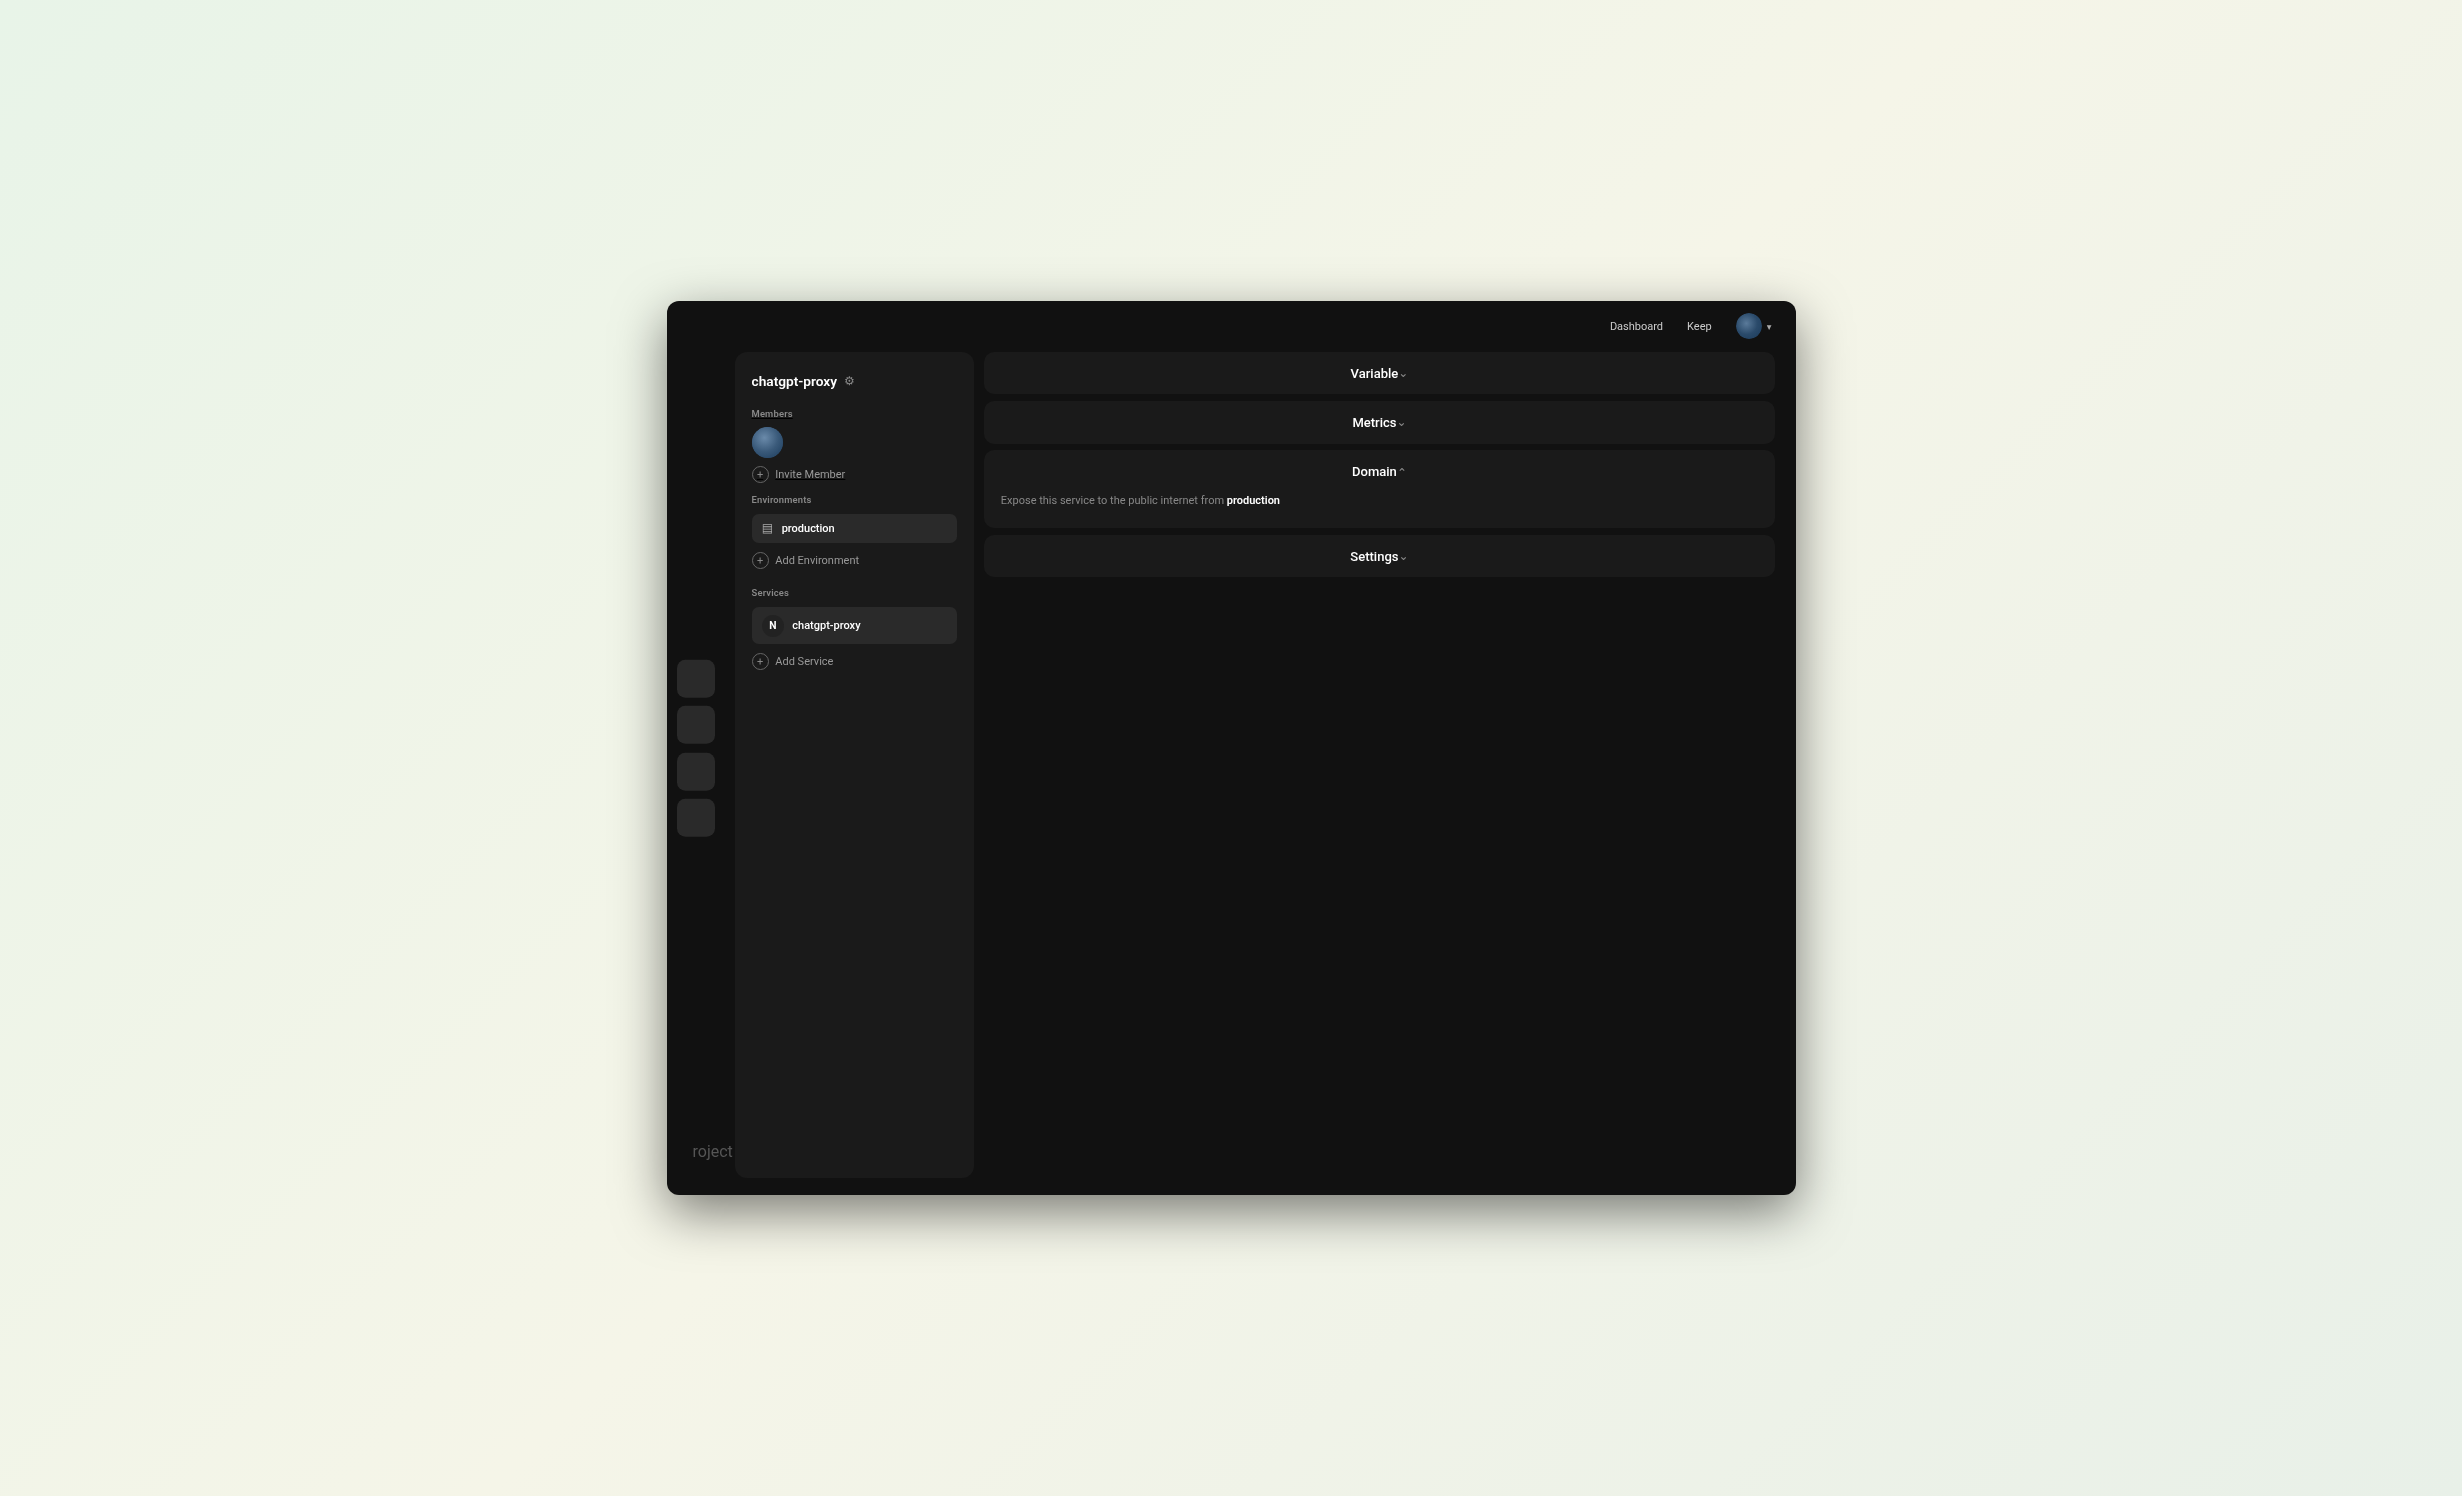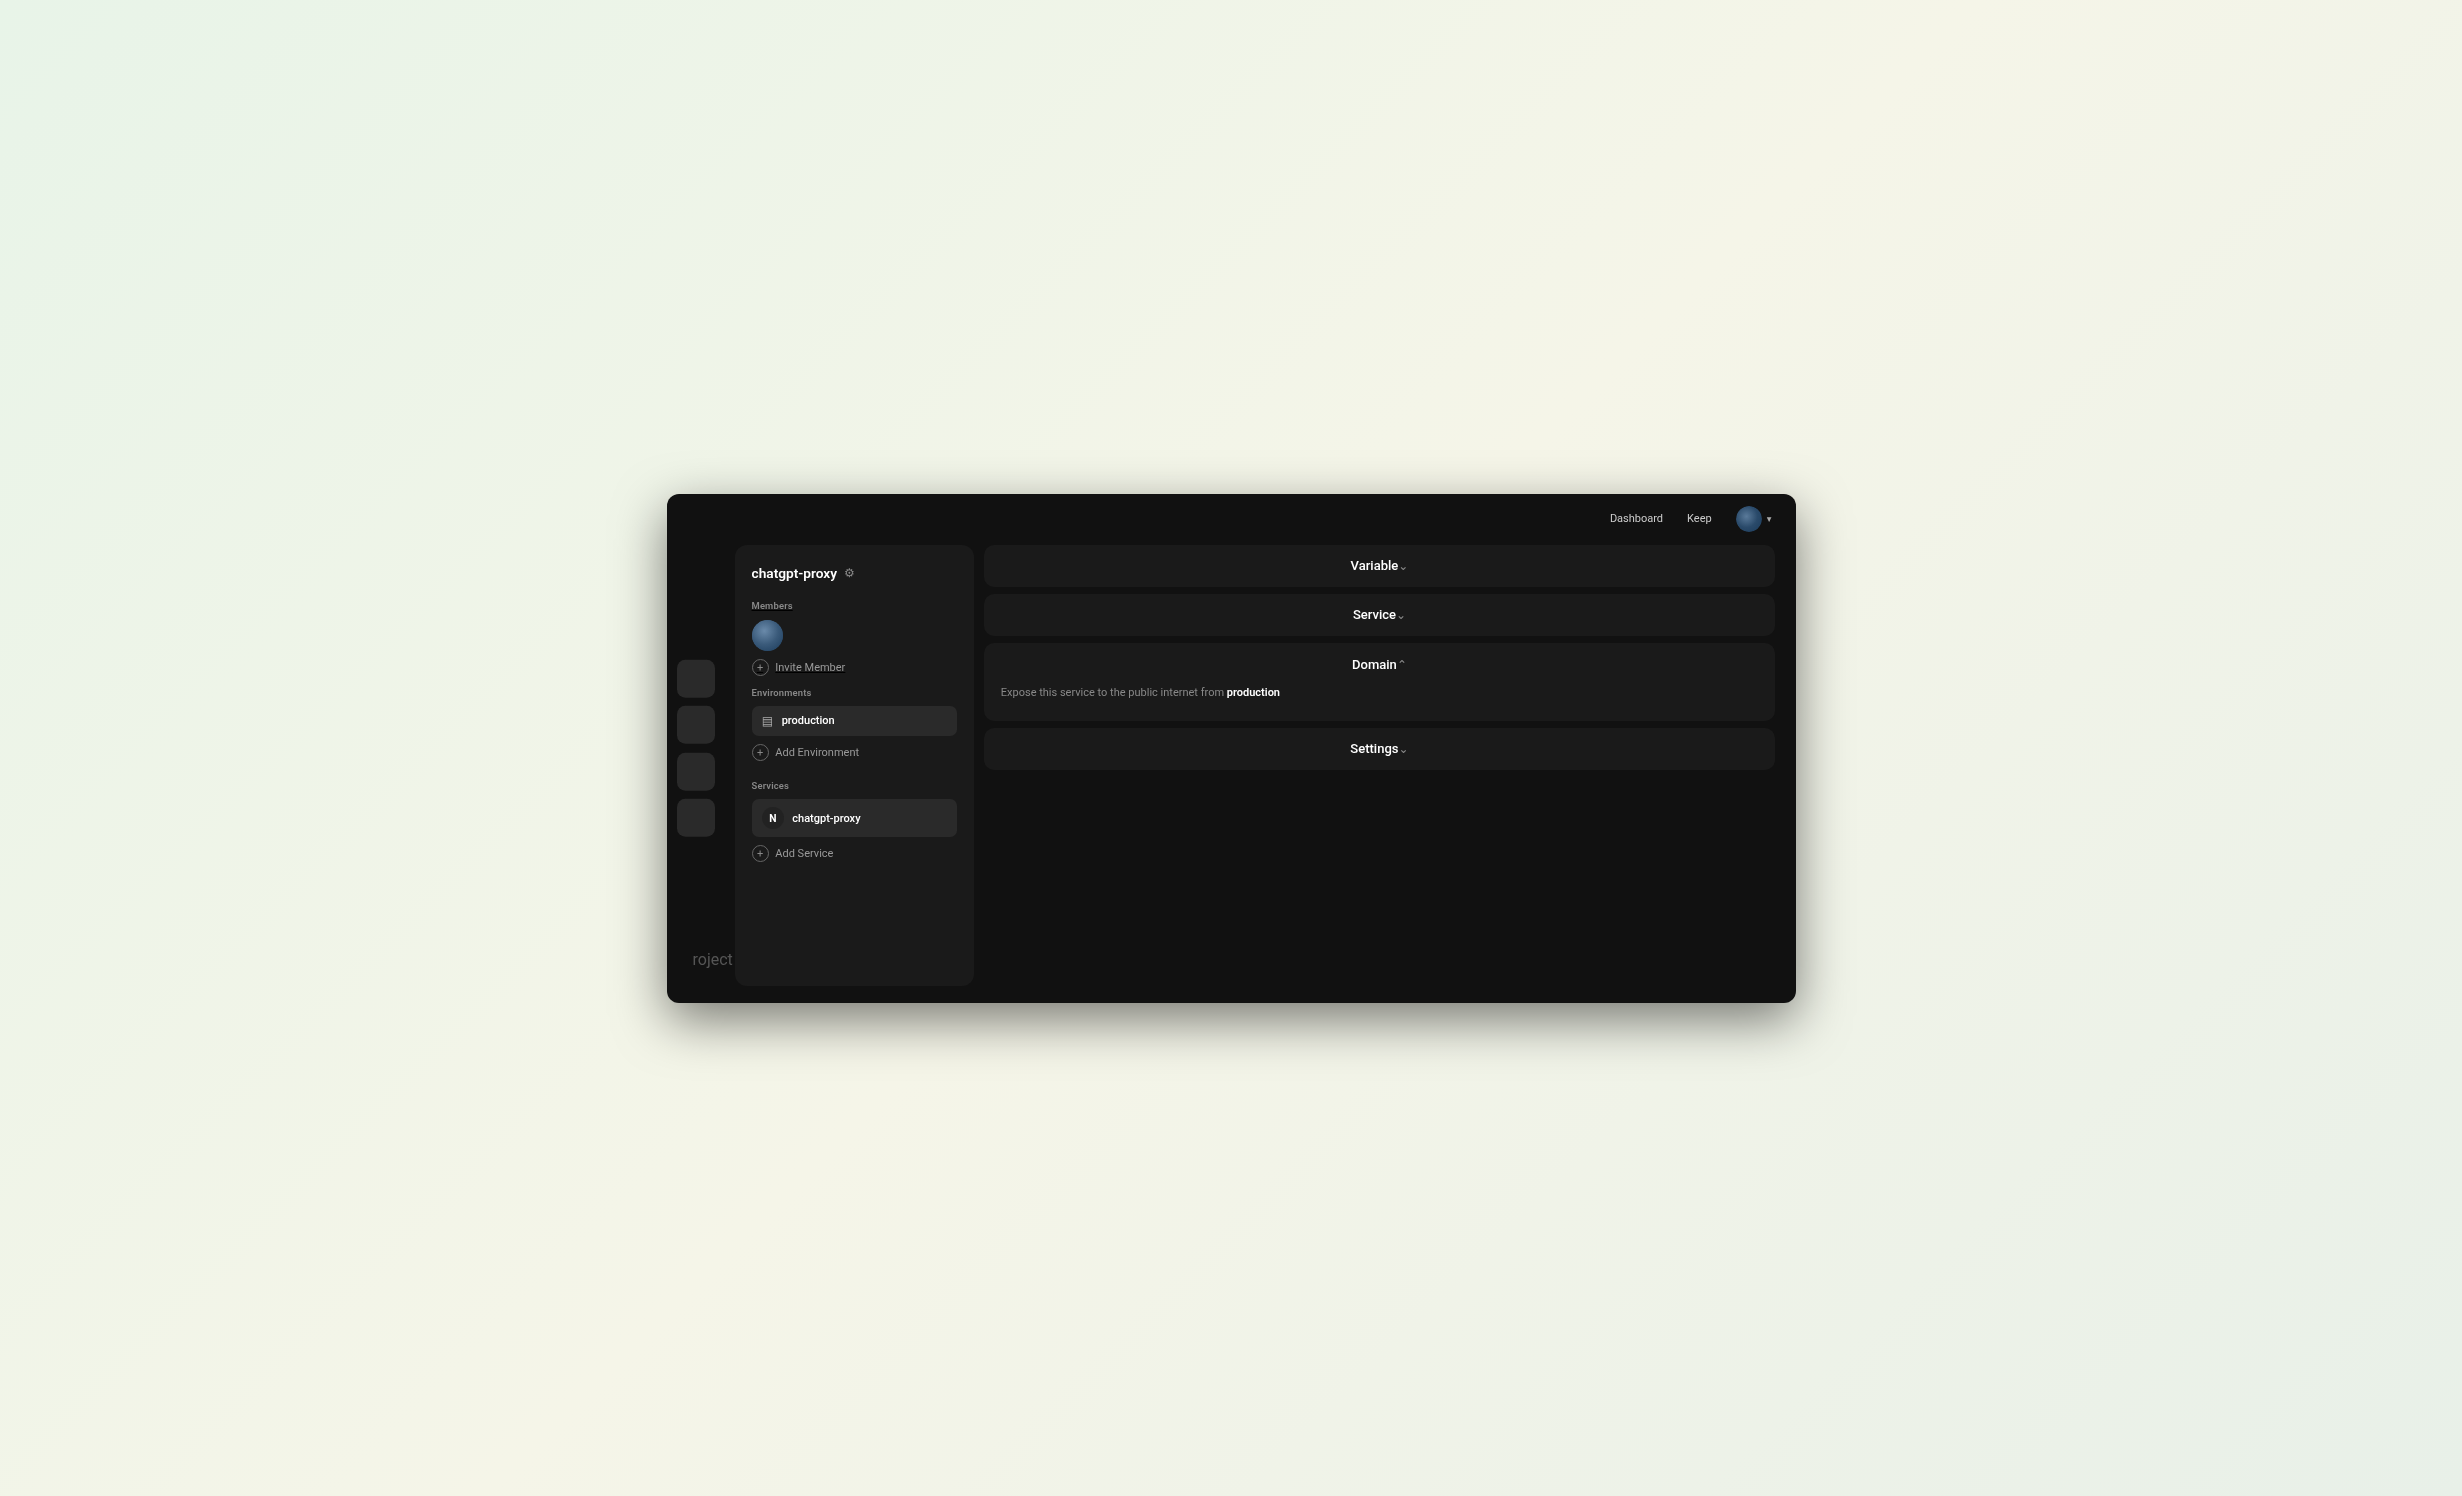--- a/index.html
+++ b/index.html
@@ -10,21 +10,21 @@
       width: 100vw;
       height: 100vh;
       display: flex;
       align-items: center;
       justify-content: center;
       overflow: hidden;
     }
 
     .outer-shell {
       width: 1129px;
-      height: 509px;
+      height: 894px;
       background: #111111;
       border-radius: 12px;
       display: flex;
       flex-direction: column;
       overflow: hidden;
       position: relative;
       box-shadow: 0 17px 51px rgba(0,0,0,0.5);
     }
 
     
@@ -447,21 +447,21 @@
 
       <div class="section-card">
         <div class="section-header">
           <span class="section-title">Variable</span>
           <span class="chevron-icon">⌄</span>
         </div>
       </div>
 
       <div class="section-card">
         <div class="section-header">
-          <span class="section-title">Service</span>
+          <span class="section-title">Metrics</span>
           <span class="chevron-icon">⌄</span>
         </div>
       </div>
 
       <div class="section-card">
         <div class="section-header">
           <span class="section-title">Domain</span>
           <span class="chevron-icon" style="transform:rotate(180deg);display:inline-block;">⌄</span>
         </div>
         <div class="domain-expanded">

